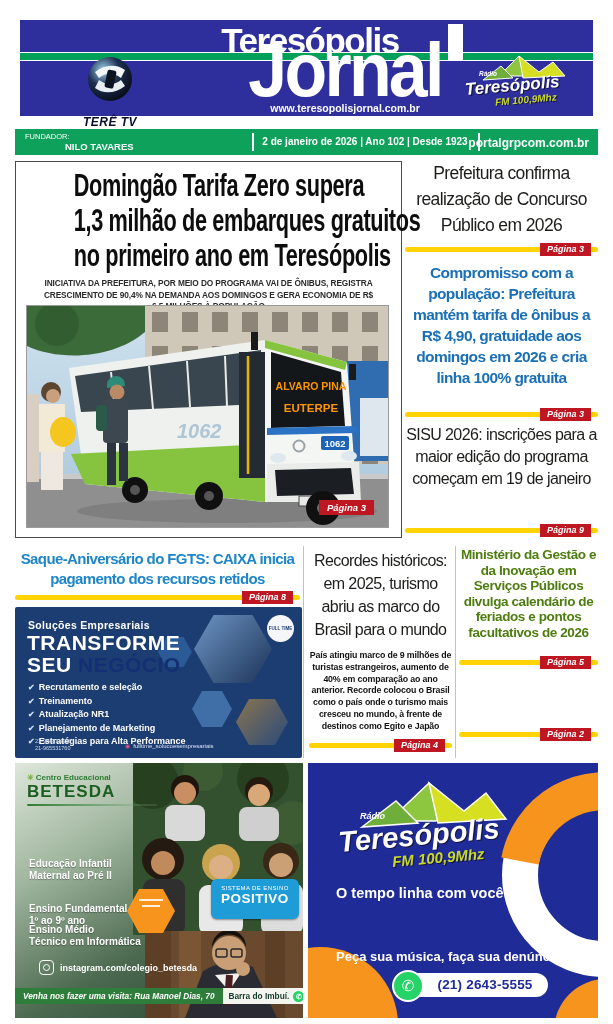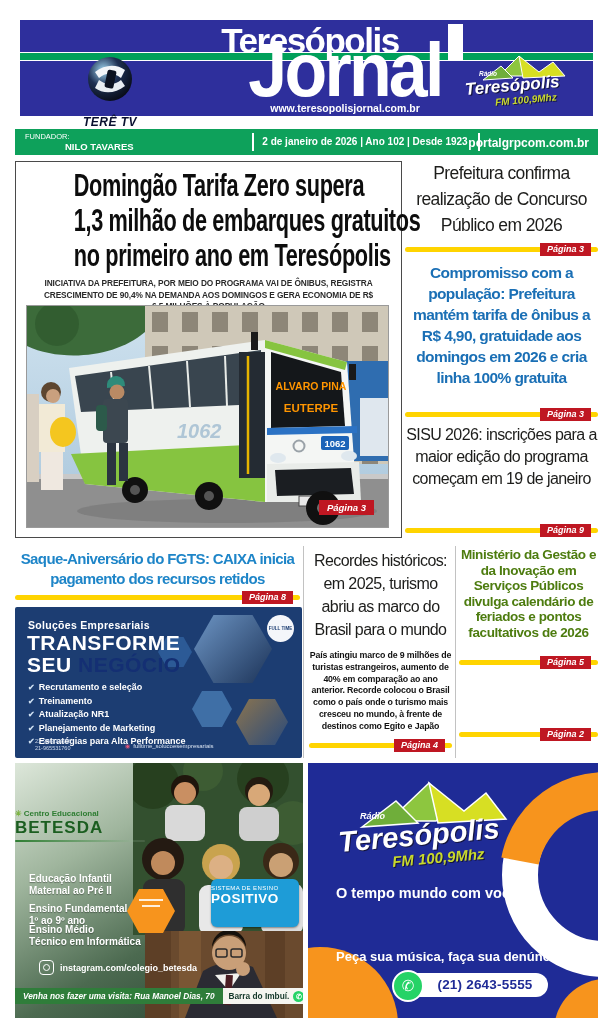--- a/index.html
+++ b/index.html
@@ -76,39 +76,39 @@
   .ft-phones{position:absolute;left:20px;bottom:6px;color:#cdd8ea;font-size:5.5px;line-height:7px;}
   .ft-ig{position:absolute;left:110px;bottom:9px;color:#d8e2f0;font-size:6px;}
   .ft-ig .dot{color:#e2557a;margin-right:3px;}
   .hex{position:absolute;clip-path:polygon(25% 0,75% 0,100% 50%,75% 100%,25% 100%,0 50%);}
   .ft-circle{position:absolute;right:8px;top:8px;width:27px;height:27px;border-radius:50%;background:#f4f6fa;
      color:#1c3d72;font-size:4.5px;font-weight:bold;display:flex;align-items:center;justify-content:center;text-align:center;}
 
   
   .ad-bt{position:absolute;left:15px;top:763px;width:288px;height:255px;overflow:hidden;
      background:linear-gradient(150deg,#dde7da 0%,#9fb59d 30%,#4c6a50 62%,#203b2a 100%);}
-  .bt-logo{position:absolute;left:0;top:10px;width:150px;margin-top:36px;}
+  .bt-logo{position:absolute;left:12px;top:10px;width:150px;}
   .bt-logo .k{font-size:8px;font-weight:bold;color:#2e7d32;}
   .bt-logo .k .spark{color:#7cb342;margin-right:2px;}
   .bt-logo .n{font-size:17px;font-weight:bold;color:#1b5e20;letter-spacing:1px;}
   .bt-swoosh{margin-top:2px;height:2px;width:130px;background:linear-gradient(90deg,#2e7d32,rgba(255,255,255,.1));border-radius:2px;}
   .bt-pair{position:absolute;left:14px;color:#fff;font-weight:bold;font-size:10px;line-height:11.5px;
      text-shadow:0 1px 1px rgba(0,0,0,.35);}
   .bt-ig{position:absolute;left:24px;top:197px;display:flex;align-items:center;color:#fff;font-size:9px;font-weight:bold;}
   .ig-icon{width:13px;height:13px;border:1.5px solid #fff;border-radius:4px;position:relative;margin-right:6px;}
   .ig-icon:before{content:"";position:absolute;left:3px;top:3px;width:5px;height:5px;border:1.2px solid #fff;border-radius:50%;}
   .bt-bar{position:absolute;left:0;right:0;top:225px;height:16px;display:flex;}
   .bt-bar .g{background:#2f7d3a;color:#fff;font-style:italic;font-weight:bold;font-size:8.3px;
      line-height:16px;padding:0 8px;white-space:nowrap;}
   .bt-bar .w{background:#f5f5f0;color:#14382a;font-weight:bold;font-size:8.3px;line-height:16px;
      padding:4px 6px;flex:1;display:flex;align-items:center;gap:4px;white-space:nowrap;}
   .wa{width:11px;height:11px;border-radius:50%;background:#25d366;color:#fff;font-size:7px;line-height:11px;
      text-align:center;display:inline-block;}
-  .bt-badge{position:absolute;left:196px;top:116px;width:88px;height:48px;background:#1e9cd7;border-radius:6px;
-     color:#fff;padding-top:6px;box-sizing:border-box;box-shadow:0 1px 2px rgba(0,0,0,.4);}
+  .bt-badge{position:absolute;left:196px;top:116px;width:88px;height:40px;background:#1e9cd7;border-radius:6px;
+     color:#fff;text-align:center;padding-top:6px;box-sizing:border-box;box-shadow:0 1px 2px rgba(0,0,0,.4);}
   .bt-badge .k{font-size:6px;letter-spacing:.4px;}
   .bt-badge .n{font-size:13.5px;font-weight:bold;letter-spacing:.5px;}
   .bt-hex{left:112px;top:126px;width:48px;height:44px;background:#f7941d;z-index:4;}
   .bt-hex i{position:absolute;left:12px;top:10px;width:24px;height:2px;background:#fff;opacity:.85;}
   .bt-hex i+i{top:16px;width:18px;left:15px;}
   .bt-kids{position:absolute;right:0;top:0;width:170px;height:172px;}
   .bt-man{position:absolute;right:0;top:168px;width:158px;height:87px;}
 
   
   .ad-rd{position:absolute;left:308px;top:763px;width:290px;height:255px;background:#1f2b96;overflow:hidden;}
@@ -374,21 +374,21 @@
         <circle cx="98" cy="38" r="7" fill="#c99f78"></circle>
       </svg>
     </div>
 
     <div class="bt-logo">
       <div class="k"><span class="spark">✳</span><span>Centro Educacional</span></div>
       <div class="n">BETESDA</div>
       <div class="bt-swoosh"></div>
     </div>
 
-    <div class="bt-pair" style="top:110px;text-align:right;">
+    <div class="bt-pair" style="top:95px;text-align:right;">
       <div>Educação Infantil</div>
         <div>Maternal ao Pré II</div>
     </div>
     <div class="bt-pair" style="top:140px;">
       <div>Ensino Fundamental</div>
         <div>1º ao 9º ano</div>
     </div>
     <div class="bt-pair" style="top:161px;">
       <div>Ensino Médio</div>
         <div>Técnico em Informática</div>
@@ -428,21 +428,21 @@
     <div class="rd-logo rlogo">
       <svg width="200" height="95" viewBox="0 0 200 95">
         <polygon points="55,44 95,6 118,30 102,44" fill="#8dc63f" stroke="#fff" stroke-width="1.5"></polygon>
         <polygon points="95,6 130,34 152,16 172,42 104,46" fill="#d7df23" stroke="#fff" stroke-width="1.5"></polygon>
         <polygon points="28,50 62,24 84,46" fill="#6fae3a" stroke="#fff" stroke-width="1.5"></polygon>
       </svg>
       <span class="rl-radio" style="left:26px;top:34px;font-size:9px;">Rádio</span>
       <span class="rl-name" style="left:4px;top:42px;font-size:29px;">Teresópolis</span>
       <span class="rl-freq" style="left:58px;top:72px;font-size:15px;">FM 100,9Mhz</span>
     </div>
-    <div class="rd-slogan">O tempo mundo com você!!!</div>
+    <div class="rd-slogan">O tempo linha com você!!!</div>
     <div class="rd-cta">Peça sua música, faça sua denúncia</div>
     <div class="rd-pill">
       <span class="wa2">✆</span>
       <span class="ph">(21) 2643-5555</span>
     </div>
   </div>
 
 </div>
 
 </body></html>

